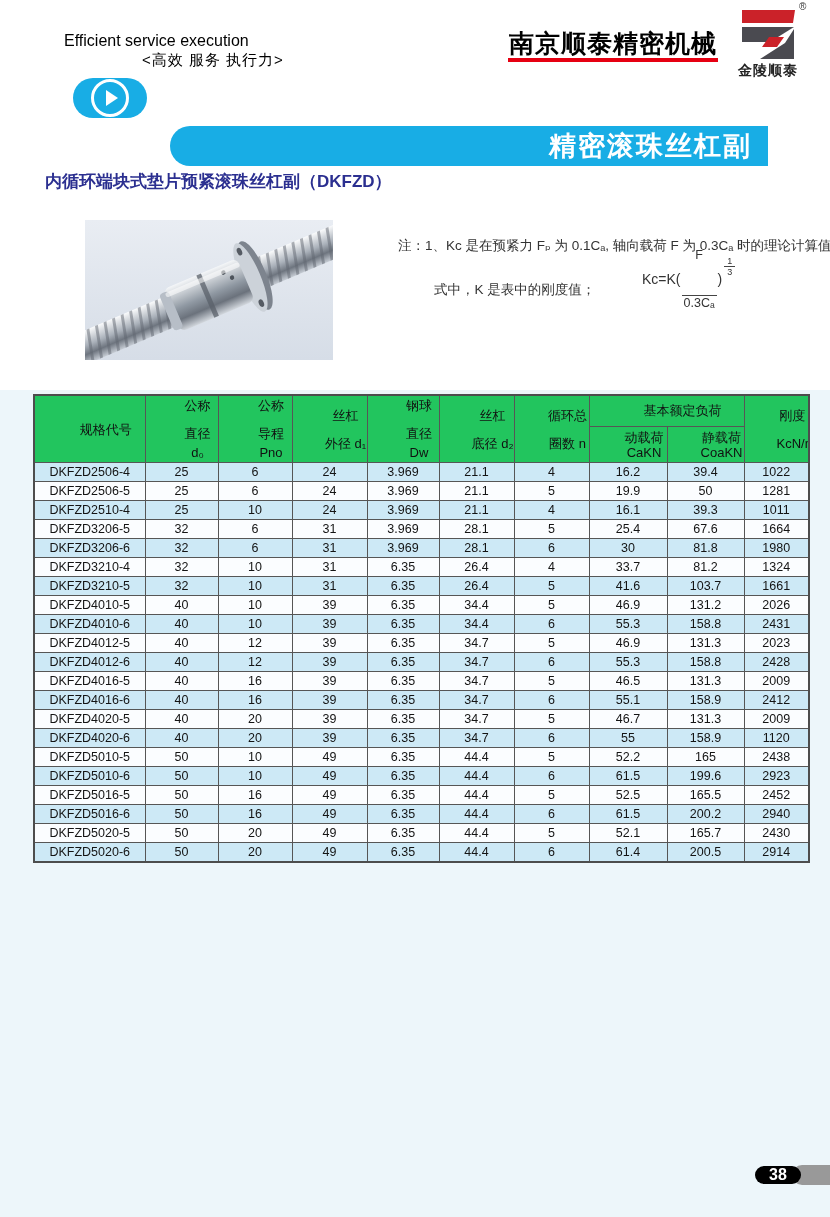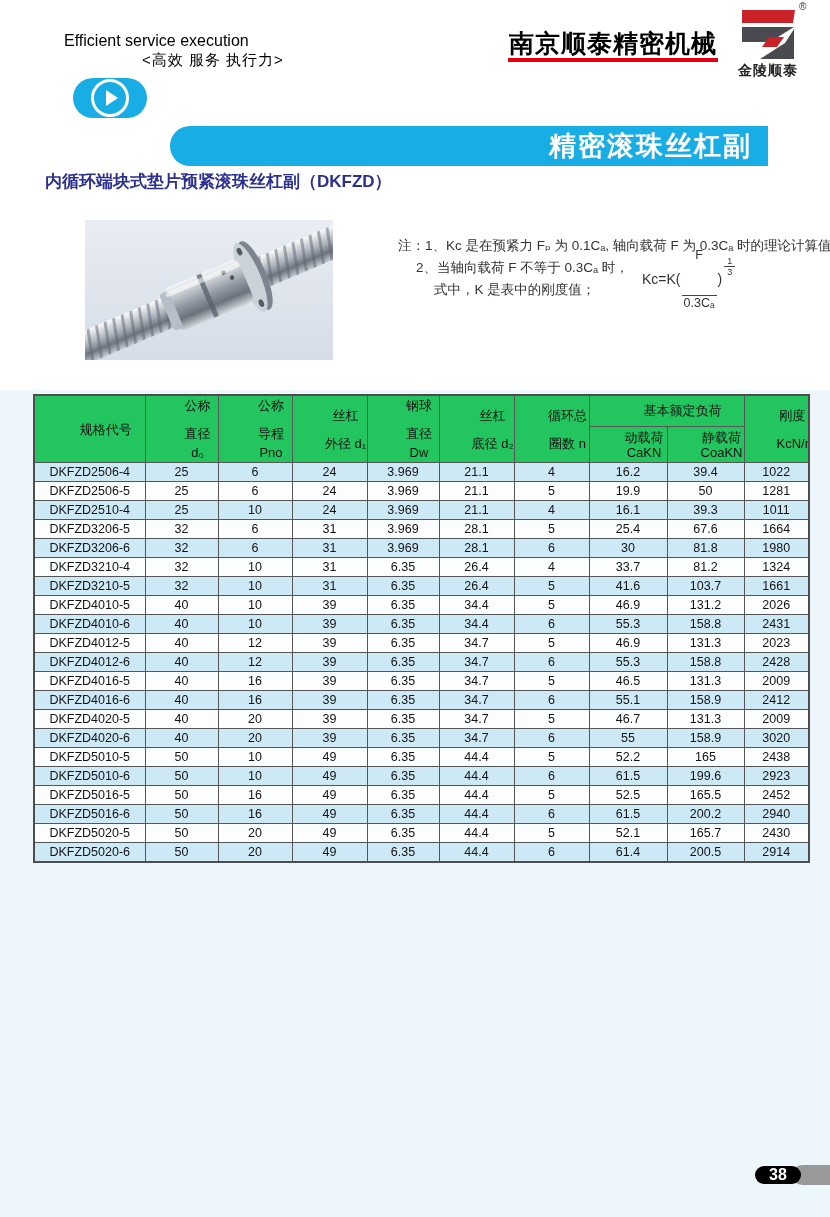--- a/index.html
+++ b/index.html
@@ -144,21 +144,20 @@
       <rect x="120" y="52" width="5" height="46" fill="#596069" opacity="0.75"></rect>
       <circle cx="146" cy="60" r="2.2" fill="#4e545c"></circle>
       <circle cx="152" cy="68" r="2.2" fill="#4e545c"></circle>
       <rect x="84" y="56" width="80" height="5" rx="2.5" fill="#ffffff" opacity="0.55"></rect>
     </g>
   </g>
 </svg>
 
 <div class="notes">
   <div class="note-line n1">注：1、Kc 是在预紧力 Fₚ 为 0.1Cₐ, 轴向载荷 F 为 0.3Cₐ 时的理论计算值；</div>
-  <div class="note-line n2">2、当轴向载荷 F 不等于 0.3Cₐ 时，</div>
   <div class="note-line n3">式中，K 是表中的刚度值；</div>
   <div class="formula">
     <span>Kc=K(</span>
     <span class="frac">
       <span class="frac-num">F</span>
       <span class="frac-den">0.3Cₐ</span>
     </span>
     <span>)</span>
     <span class="exp">
       <span class="exp-num">1</span>
@@ -398,21 +397,21 @@
       <tr class="odd">
         <td>DKFZD4020-6</td>
         <td>40</td>
         <td>20</td>
         <td>39</td>
         <td>6.35</td>
         <td>34.7</td>
         <td>6</td>
         <td>55</td>
         <td>158.9</td>
-        <td>3020</td>
+        <td>1120</td>
       </tr>
       <tr class="even">
         <td>DKFZD5010-5</td>
         <td>50</td>
         <td>10</td>
         <td>49</td>
         <td>6.35</td>
         <td>44.4</td>
         <td>5</td>
         <td>52.2</td>

